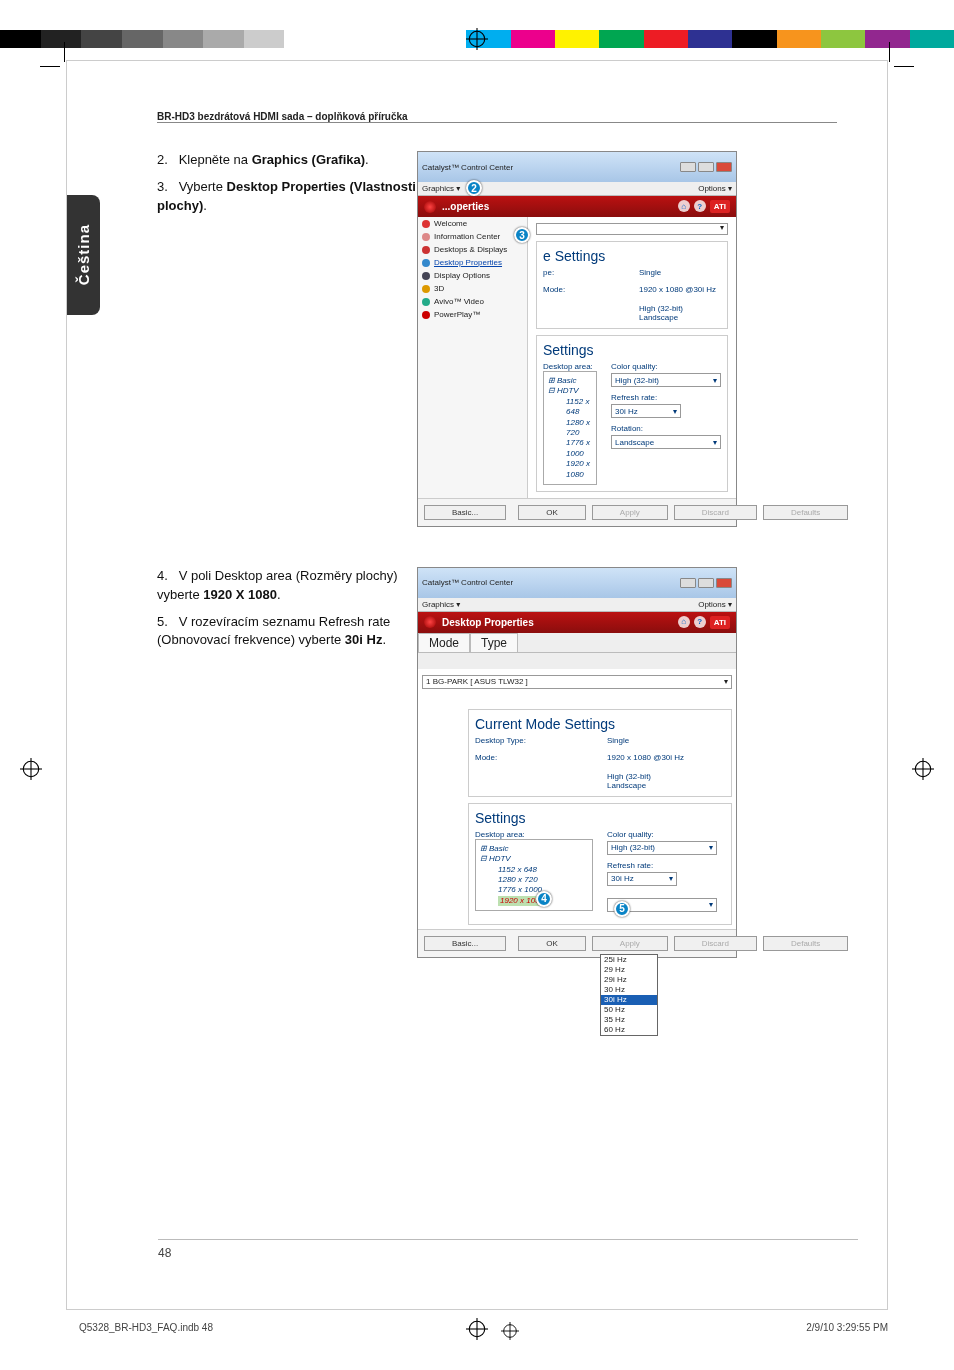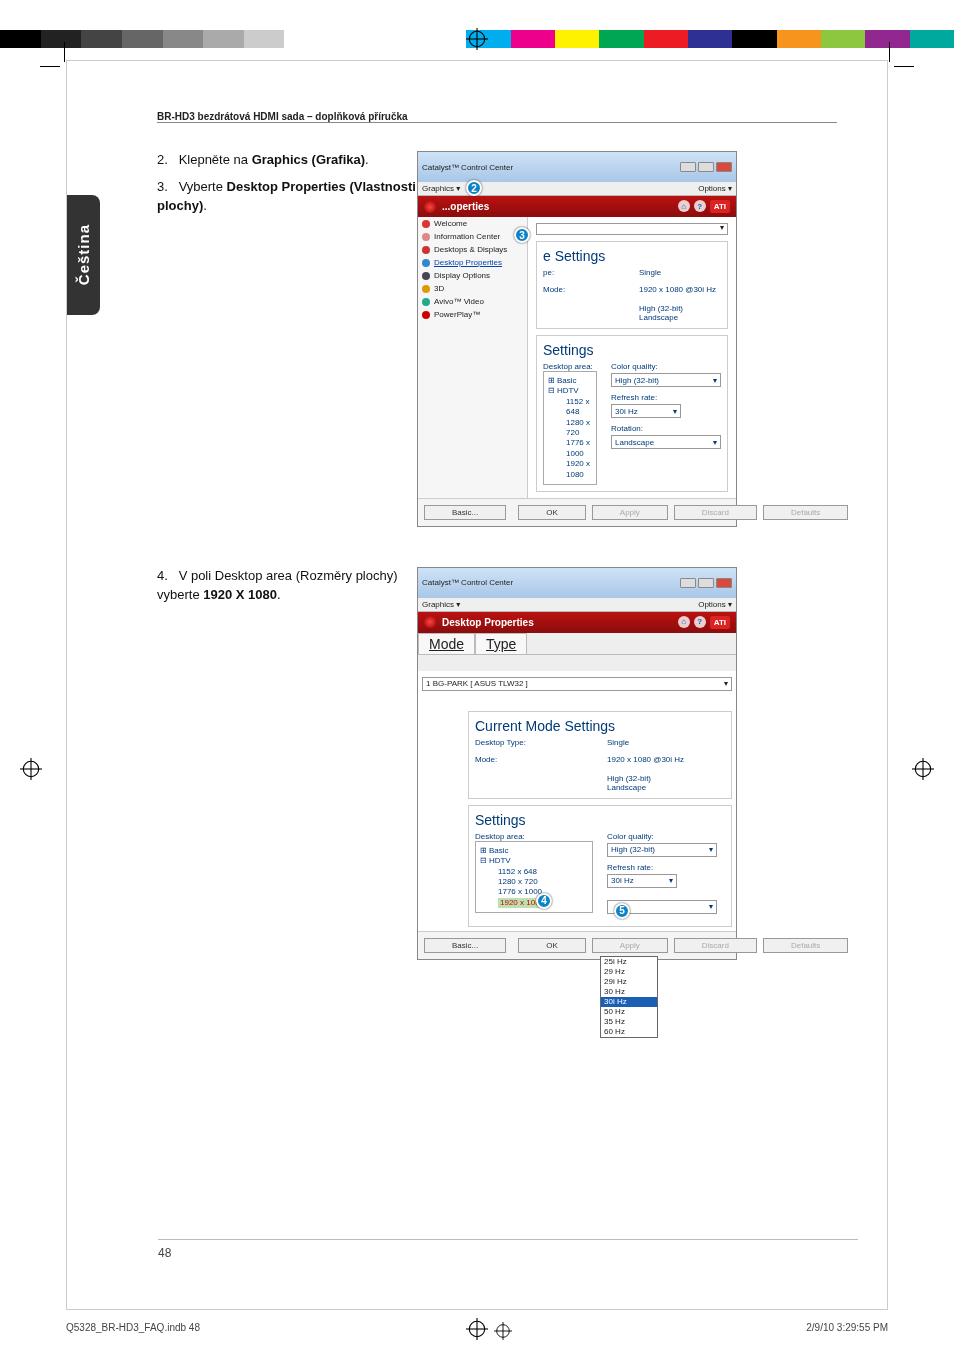--- a/index.html
+++ b/index.html
@@ -110,45 +110,45 @@
   .sidebar .item.sel { color:#0645ad; text-decoration:underline; }
   .sidebar .ic { width:8px; height:8px; border-radius:50%; }
   .content { flex:1; padding:6px 8px; position:relative; }
   .content .dropdown { border:1px solid #999; background:#fff; height:12px; width:100%; margin-bottom:6px; position:relative; }
   .content .dropdown::after { content:"▾"; position:absolute; right:3px; top:-1px; font-size:8px; }
   .fieldset { border:1px solid #ccc; padding:6px; margin-top:6px; }
   .fieldset .legend { font-size:14px; color:#013a7a; margin-bottom:4px; display:block;}
   .row2 { display:flex; gap:14px; }
   .col { flex:1; font-size:8px; color:#013a7a; }
   .tree { border:1px solid #aaa; padding:4px; background:#fff; min-height:70px; }
-  .tree div { line-height:1.3; }
+  .tree div { line-height:1.3;font-style:italic; }
   .tree .sel { background:#bde0b0; color:#c00; display:inline-block; padding:0 2px;}
   .selbox { border:1px solid #999; background:#fff; height:14px; padding:0 3px; position:relative; display:flex; align-items:center; margin:2px 0 6px; width:110px; }
   .selbox::after { content:"▾"; position:absolute; right:3px; font-size:8px; }
   .val { color:#013a7a; font-size:8px; }
   .btnrow {
     display:flex; gap:6px; padding:6px; border-top:1px solid #ccc; background:#f4f4f4;
   }
   .btnrow .b { border:1px solid #999; background:#f0f0f0; padding:2px 27px; font-size:8px; color:#333; }
   .btnrow .b.dis { color:#aaa; }
   .callout {
     position:absolute; width:16px; height:16px; border-radius:50%;
     background:#0a84c6; color:#fff; font-size:10px; font-weight:bold;
     display:flex; align-items:center; justify-content:center;
     border:2px solid #fff; box-shadow:0 0 2px #333;
   }
   .tabs { display:flex; background:#eee; border-bottom:1px solid #bbb;}
-  .tabs .tab { padding:2px 10px; font-size:14px; border:1px solid #bbb; background:#f8f8f8; border-bottom:none;text-decoration:underline;}
+  .tabs .tab { padding:2px 10px; font-size:12px; border:1px solid #bbb; background:#f8f8f8; border-bottom:none;}
   .optlist { position:absolute; border:1px solid #666; background:#fff; font-size:8px; width:58px; left:131px; top:150px; z-index:5;}
   .optlist div { padding:0 3px; line-height:1.25; }
   .optlist .sel { background:#1a5fb4; color:#fff; }
   
   .pagenum { position:absolute; left:158px; bottom:110px; font-size:12px; color:#444; border-top:1px solid #bbb; width:700px; padding-top:6px;}
   .print-footer {
-    position:absolute; left:66px; right:66px; bottom:30px;
+    position:absolute; left:79px; right:66px; bottom:30px;
     display:flex; justify-content:space-between;
     font-size:10px; color:#444;
   }
   .print-footer .mid { display:flex; align-items:center; }
 </style>
 </head>
 <body>
 
 <div class="page">
 
@@ -358,20 +358,25 @@
       </div>
     </div>
 
     <div class="instr-block">
       <div class="instr-text">
         <p>
           <span class="num">4.</span>
           <span>V poli Desktop area (Rozměry plochy) vyberte </span>
           <strong>1920 X 1080</strong><span>.</span>
         </p>
+        <p>
+          <span class="num">5.</span>
+          <span>V rozevíracím seznamu Refresh rate (Obnovovací frekvence) vyberte </span>
+          <strong>30i Hz</strong><span>.</span>
+        </p>
       </div>
 
       <div class="win" style="position:relative;">
         <div class="titlebar">
           <span>Catalyst™ Control Center</span>
           <span class="wbtns">
             <span class="wbtn"></span>
             <span class="wbtn"></span>
             <span class="wbtn close"></span>
           </span>

